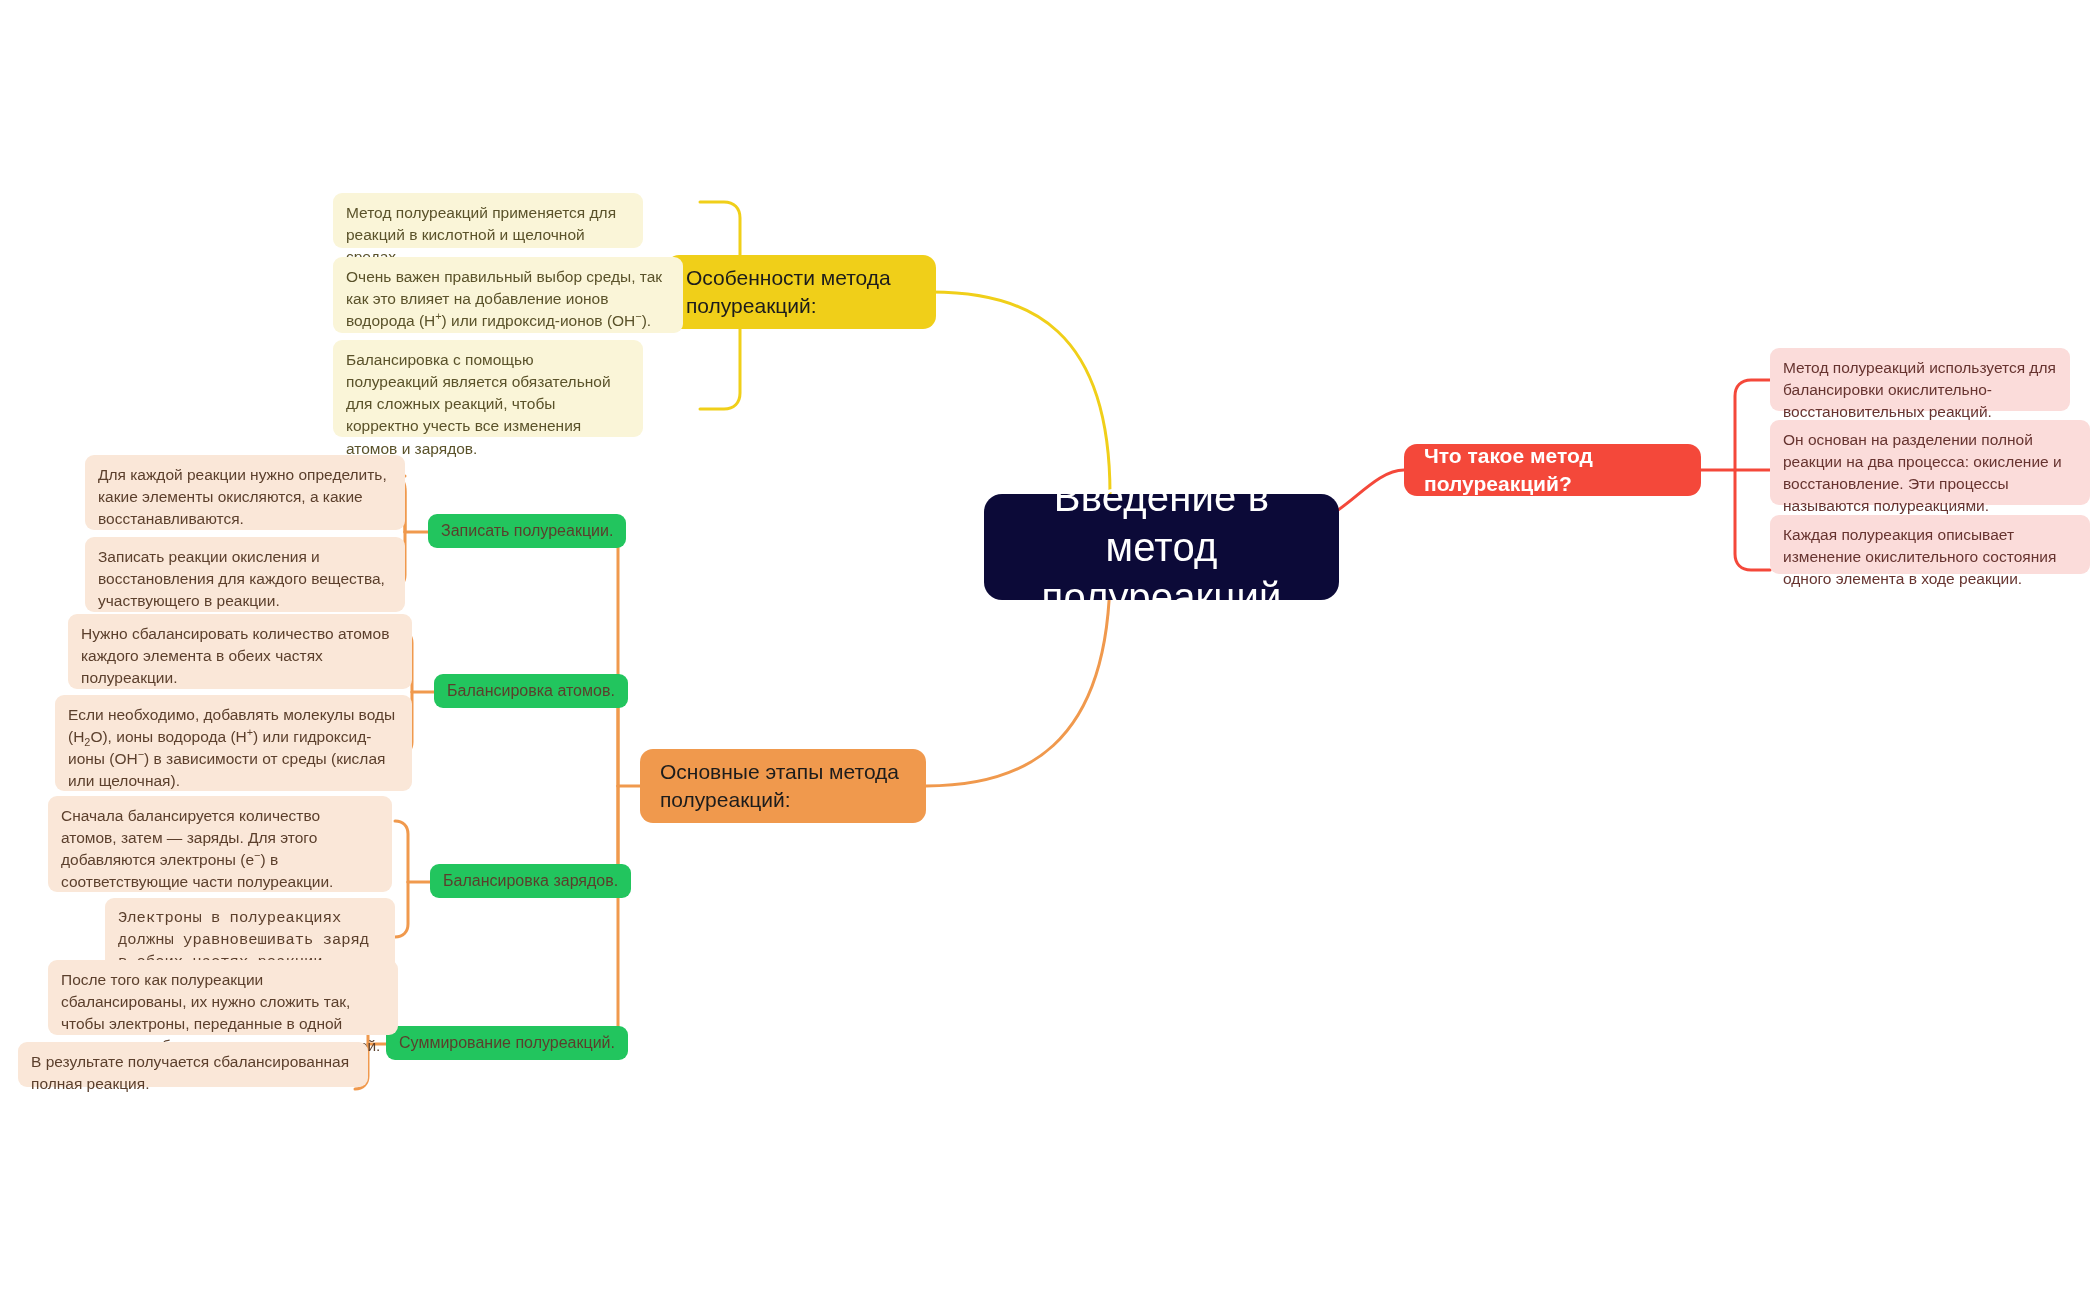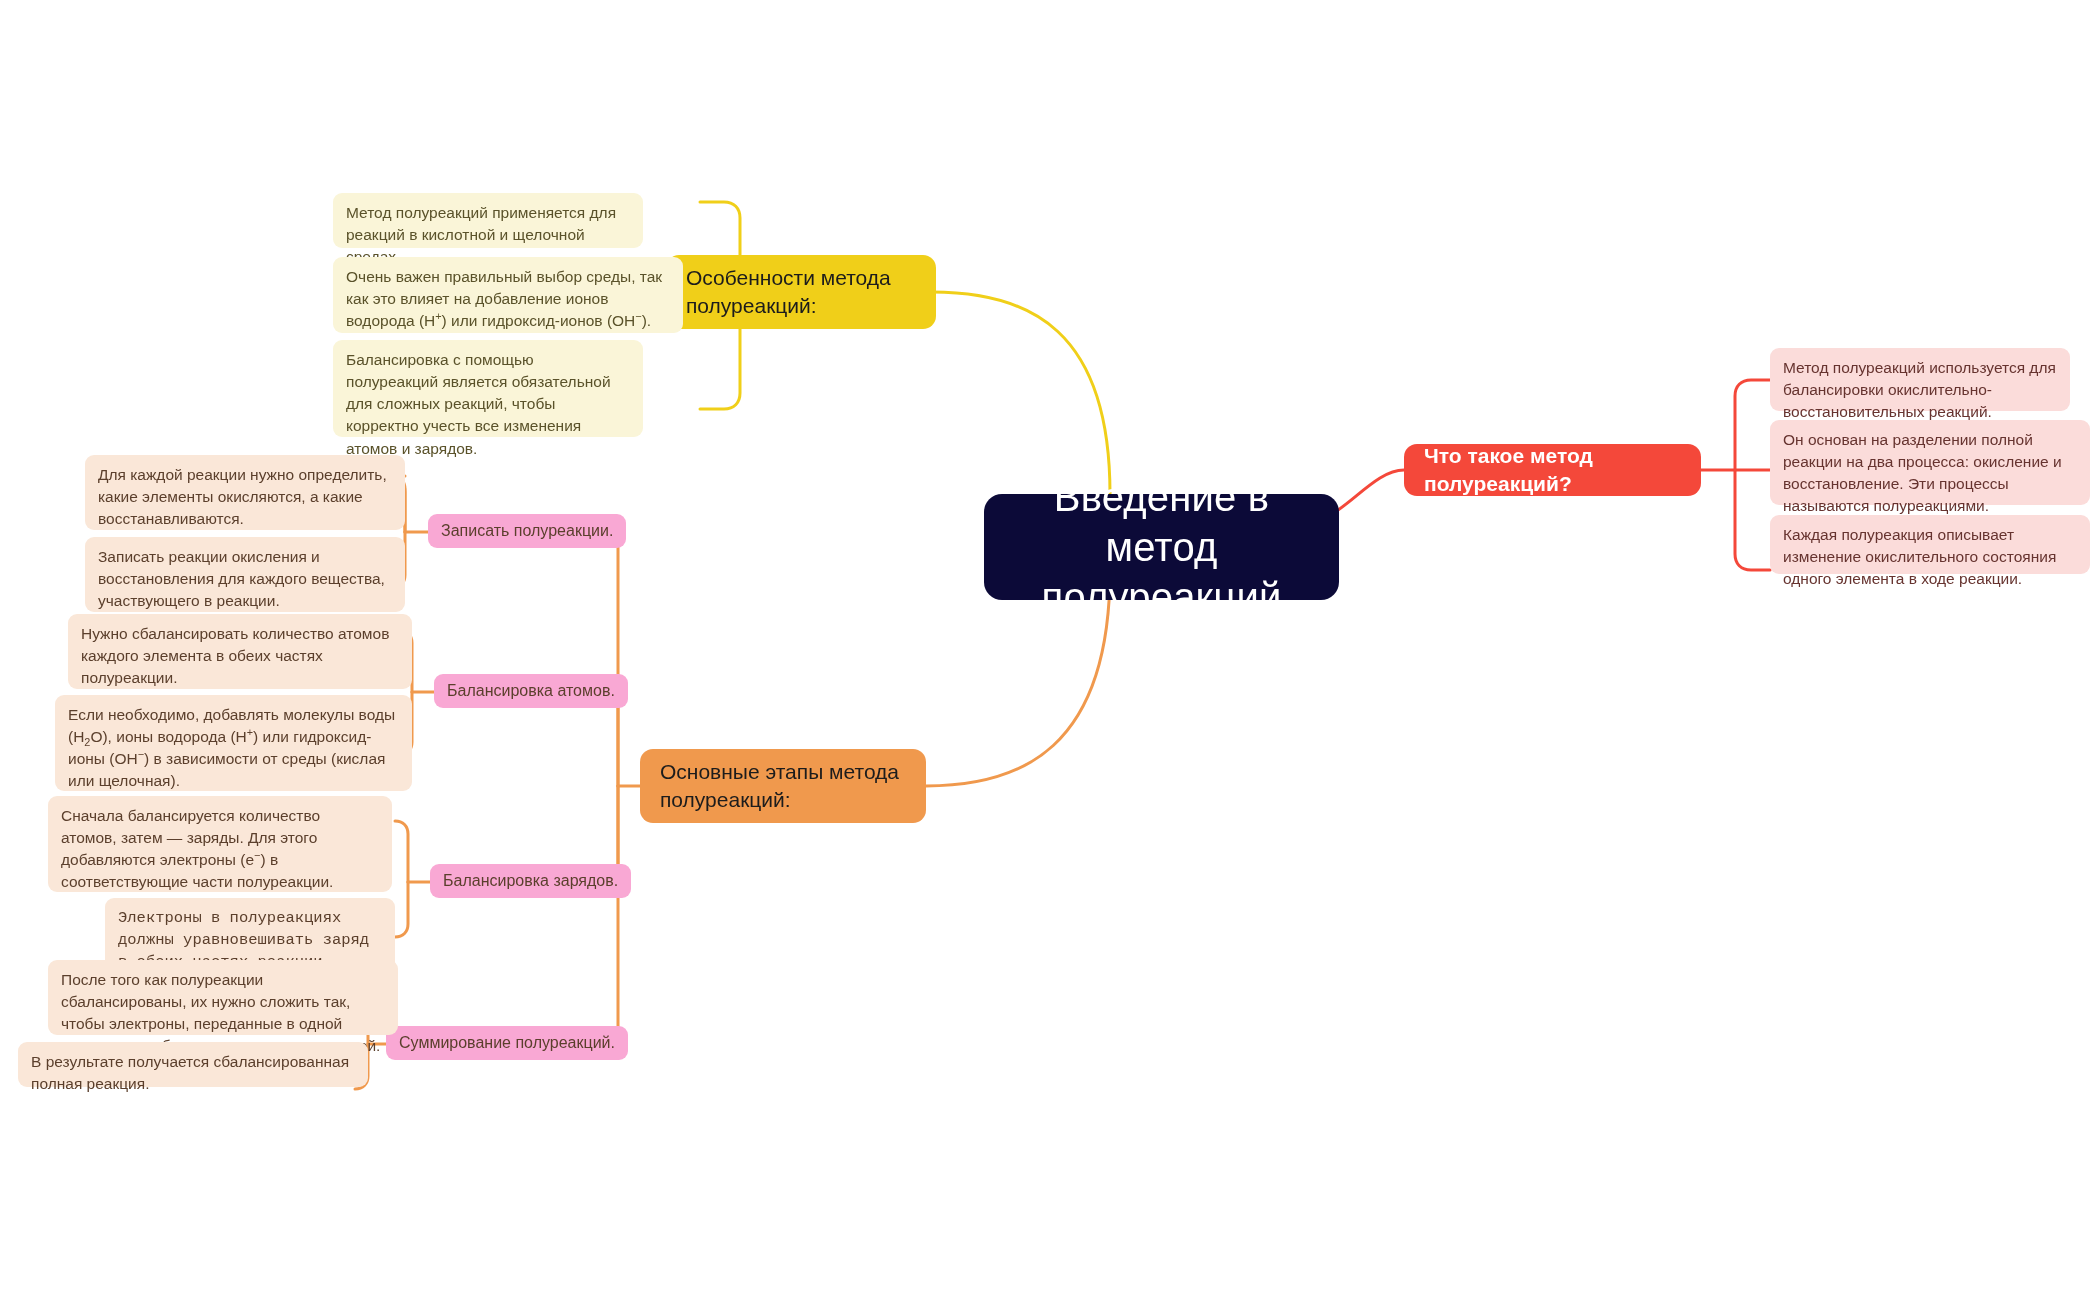--- a/index.html
+++ b/index.html
@@ -56,21 +56,21 @@
     font-weight: 400;
     border-radius: 13px;
     padding: 14px 20px;
   }
   .branch-yellow { background: #f0cf19; color: #1c1c1c; }
   .branch-orange { background: #f0994d; color: #1c1c1c; }
   .branch-red    { background: #f4483a; color: #ffffff; font-weight: 600; }
 
   
   .sub {
-    background: #f9a8d4;
+    background: #22c55e;
     color: #5b3f2c;
     font-size: 16px;
     line-height: 1.35;
     border-radius: 9px;
     padding: 8px 13px;
     white-space: nowrap;
   }
 
   
   .leaf {

